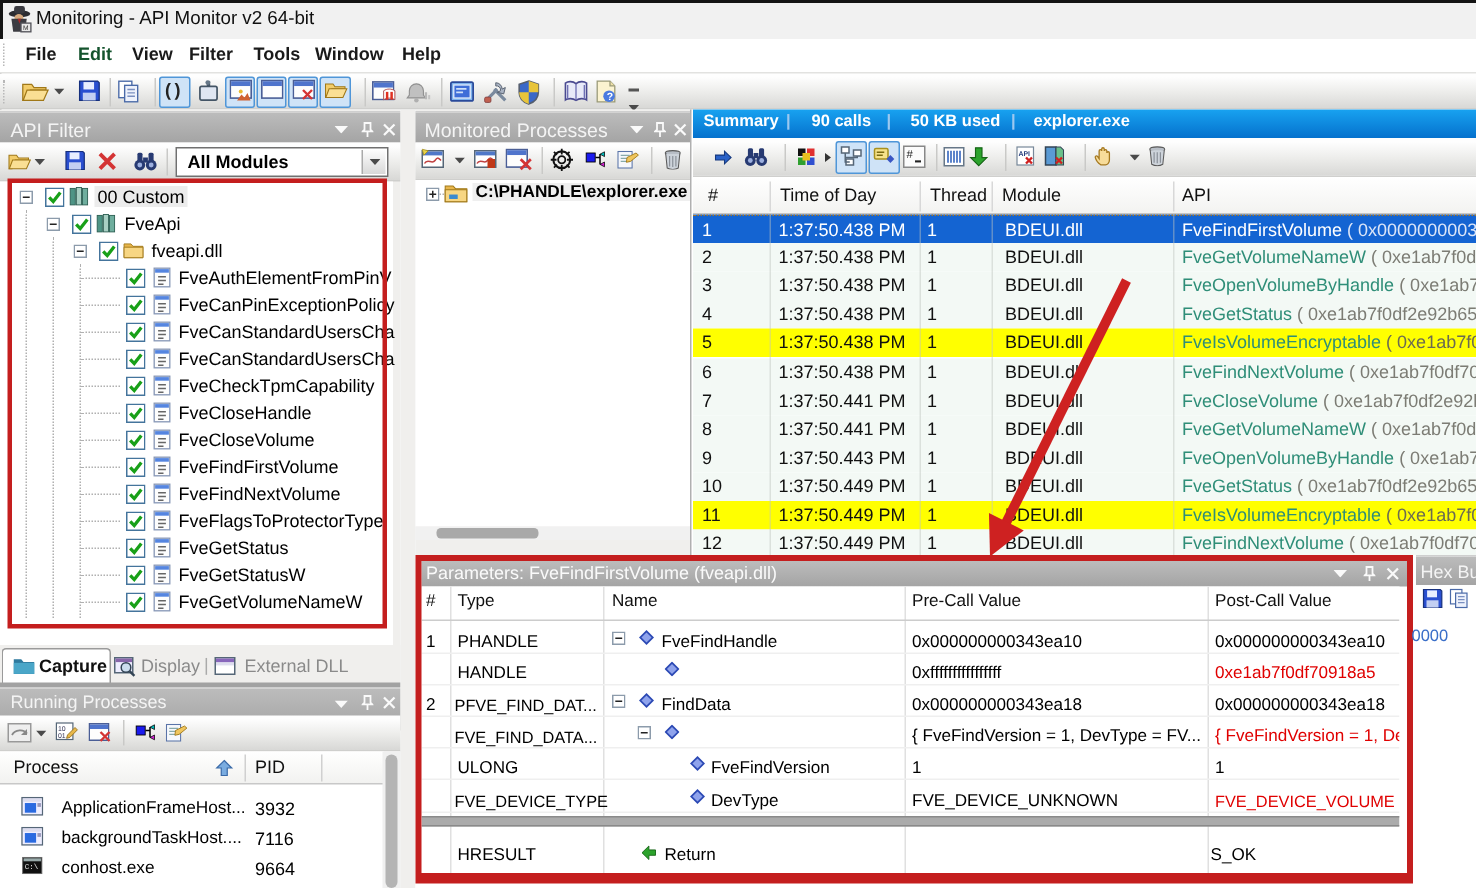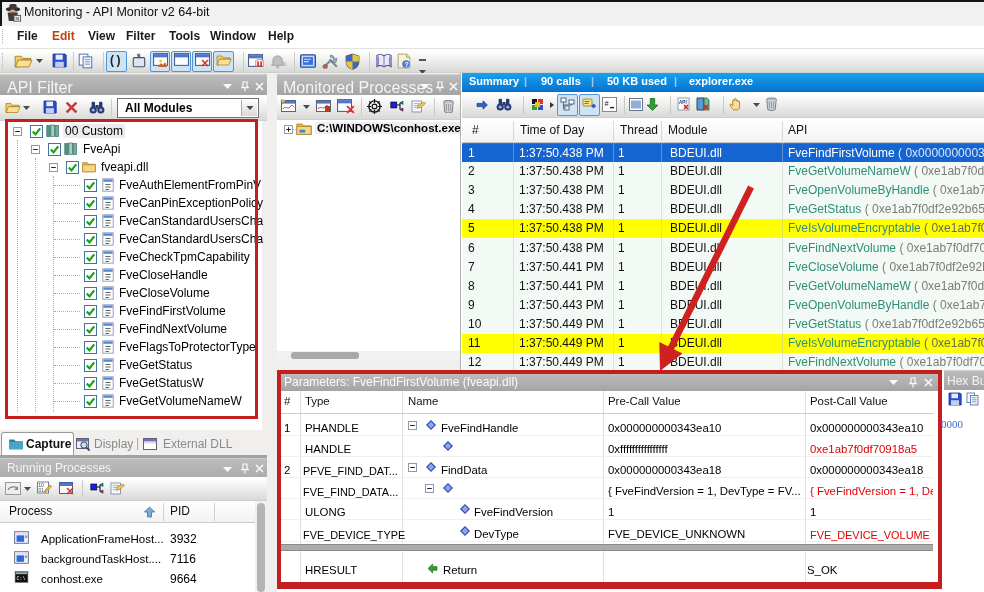--- a/index.html
+++ b/index.html
@@ -1,22 +1,22 @@
 <!DOCTYPE html>
 <html><head><meta charset="utf-8"><style>
 *{margin:0;padding:0;box-sizing:border-box}
 html,body{width:984px;height:592px;overflow:hidden}
 body{position:relative;font-family:"Liberation Sans",sans-serif;font-size:12px;background:#fff;color:#000}
 .ab{position:absolute}
 .hdr{background:linear-gradient(#bcbcbc,#a4a4a4);border-top:1px solid #cfcfcf}
-.hdrt{color:#f4f4f4;font-size:16px}
+.hdrt{color:#f4f4f4;font-size:13px}
 .tbar{background:linear-gradient(#fefefe 10%,#ececea 55%,#d8d8d6);border-bottom:1px solid #cfcfcd}
 .sep{width:1px;background:#c9c9c7}
 .tg{border:1px solid #4f96d8;background:#cfe3f7;border-radius:2px}
-.mono{font-family:Liberation Serif, serif}
+.mono{font-family:Liberation Sans, sans-serif}
 .row{position:absolute;left:0;width:100%;height:19.1px;line-height:19.1px;white-space:nowrap;overflow:hidden}
 .prow{position:absolute;left:0;width:100%;height:21px;line-height:21px;white-space:nowrap;overflow:hidden}
 .cell{position:absolute;top:0;white-space:nowrap}
 svg.ic{position:absolute;overflow:visible}
 </style></head>
 <body>
 <svg width="0" height="0" style="position:absolute">
 <defs>
 <symbol id="chk" viewBox="0 0 13 13">
         <rect x="0.5" y="0.5" width="12" height="12" fill="#fff" stroke="#44749c"></rect>
@@ -166,21 +166,21 @@
     </svg>
  <span class="ab" style="left:24px;top:5px;font-size:12.5px;color:#101010">Monitoring - API Monitor v2 64-bit</span>
 </div>
 <div class="ab" style="left:0;top:0;width:984px;height:2px;background:#141414"></div>
 <div class="ab" style="left:0;top:0;width:2px;height:27px;background:#141414"></div>
 <div class="ab" style="left:0;top:27px;width:1px;height:565px;background:#909090"></div>
 
 <div class="ab" style="left:0;top:26px;width:984px;height:22px;background:#fff">
  <div class="ab" style="left:2px;top:3px;width:3px;height:15px;border-left:1.5px dotted #b8b8b8"></div>
  <span class="ab" style="left:17px;top:3px;font-weight:600;color:#1a1a1a">File</span>
- <span class="ab" style="left:52px;top:3px;font-weight:600;color:#c2410c">Edit</span>
+ <span class="ab" style="left:52px;top:3px;font-weight:600;color:#14532d">Edit</span>
  <span class="ab" style="left:88px;top:3px;font-weight:600;color:#1a1a1a">View</span>
  <span class="ab" style="left:126px;top:3px;font-weight:600;color:#1a1a1a">Filter</span>
  <span class="ab" style="left:169px;top:3px;font-weight:600;color:#1a1a1a">Tools</span>
  <span class="ab" style="left:210px;top:3px;font-weight:600;color:#1a1a1a">Window</span>
  <span class="ab" style="left:268px;top:3px;font-weight:600;color:#1a1a1a">Help</span>
 </div>
 
 <div class="ab tbar" style="left:0;top:48px;width:984px;height:25px;border-top:1px solid #e2e2e0">
  <div class="ab" style="left:2px;top:4px;width:3px;height:16px;border-left:1.5px dotted #b8b8b8"></div>
  <svg class="ic" style="left:14px;top:4px" width="19" height="16">
@@ -643,21 +643,21 @@
  <div class="ab" style="left:0;top:47px;width:183px;height:231px;background:#fff;overflow:hidden">
   <svg class="ic" style="left:7px;top:5px" width="9" height="9">
         <use href="#exp"></use>
       </svg>
   <div class="ab" style="left:16px;top:9px;width:3px;height:1px;border-top:1px dotted #b0b0b0"></div>
   <svg class="ic" style="left:19px;top:2px" width="16" height="14" viewBox="0 0 14 12">
         <path d="M0.7 1.6h4.6l1.4 1.6h6.6v7.6H0.7z" fill="#e8b64c" stroke="#a07818" stroke-width="0.6"></path>
         <path d="M0.7 3.8h12.6v7H0.7z" fill="#f7d683" stroke="#a07818" stroke-width="0.6"></path>
         <rect x="3" y="6.6" width="5" height="2.6" fill="#3a8ad0"></rect>
       </svg>
-  <span class="ab" style="left:38px;top:2px;font-weight:700;background:#efefef;padding:0 2px;font-size:11.5px">C:\WINDOWS\conhost.exe</span>
+  <span class="ab" style="left:38px;top:2px;font-weight:700;background:#efefef;padding:0 2px;font-size:11.5px">C:\PHANDLE\explorer.exe</span>
  </div>
  <div class="ab" style="left:0;top:278px;width:183px;height:9px;background:#f1f1f1">
   <div class="ab" style="left:14px;top:1px;width:68px;height:7px;background:#a9a9a9;border-radius:3px"></div>
  </div>
 </div>
 
 <div class="ab" style="left:460px;top:73px;width:1px;height:297px;background:#b0b0b0"></div>
 <div class="ab" style="left:462px;top:73px;width:522px;height:299px;background:#fff">
  <div class="ab" style="left:0;top:0;width:522px;height:19px;background:linear-gradient(#18a2f0,#0571cd)">
   <span class="ab" style="left:7px;top:2px;color:#fff;font-weight:700;font-size:11px">Summary</span>

